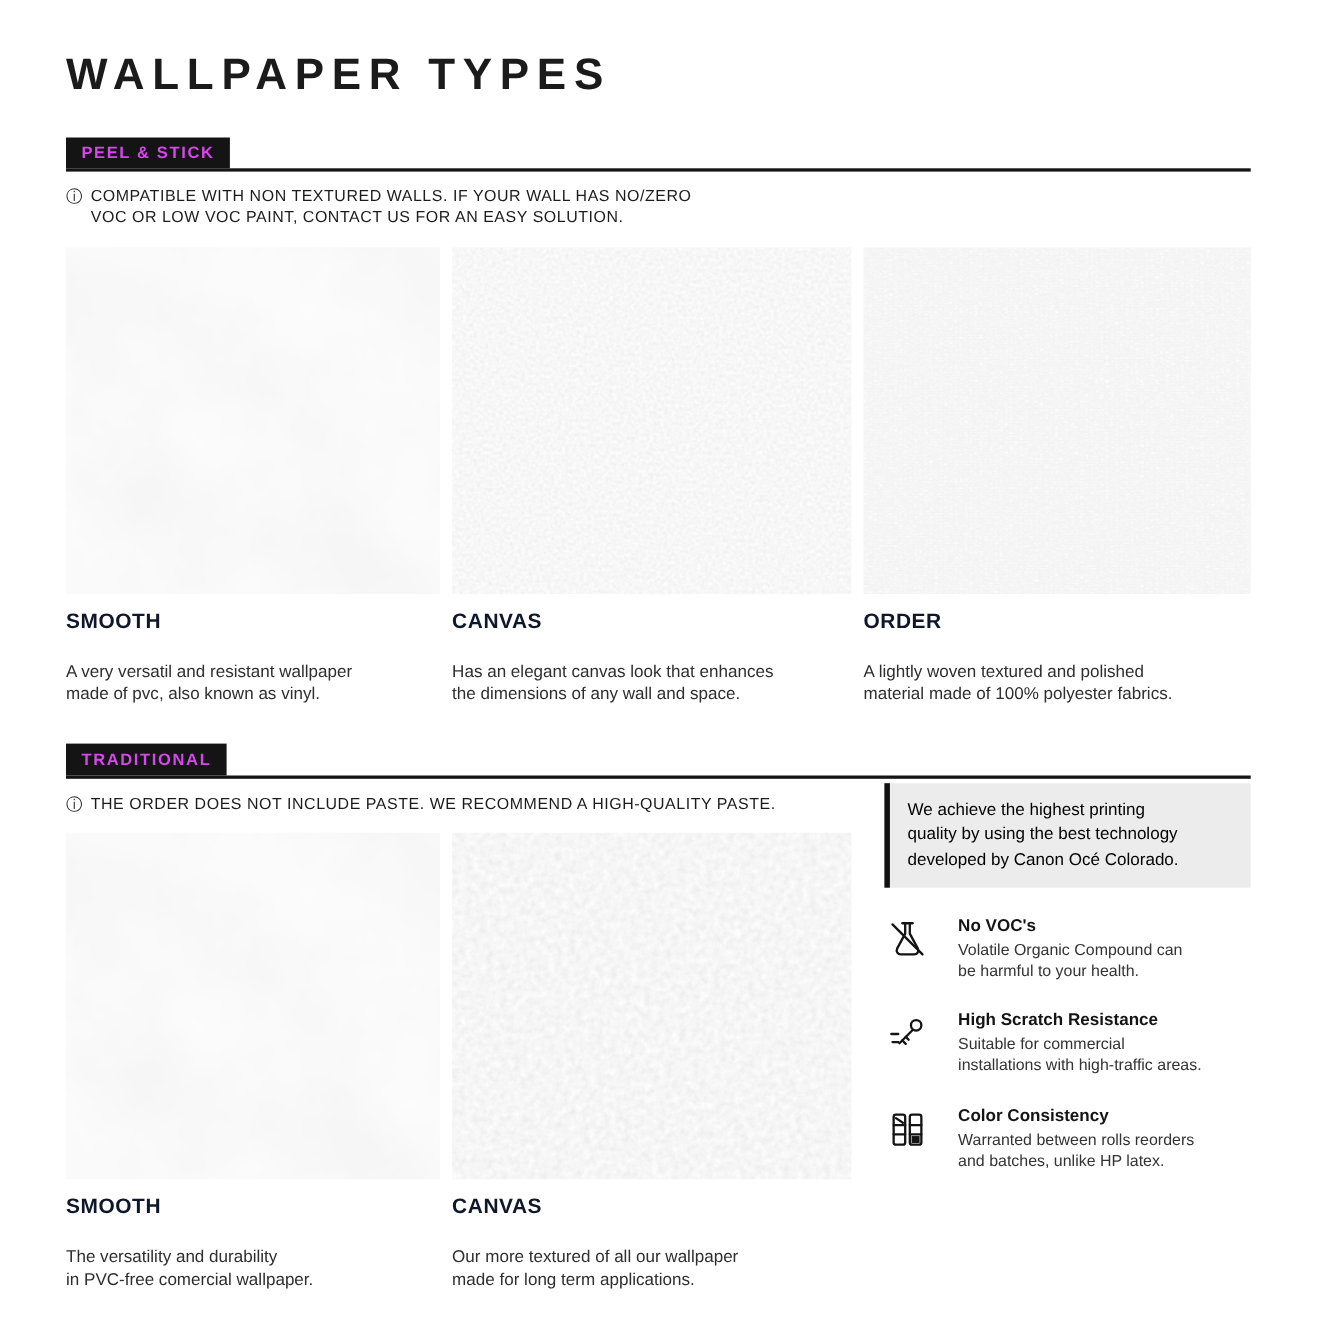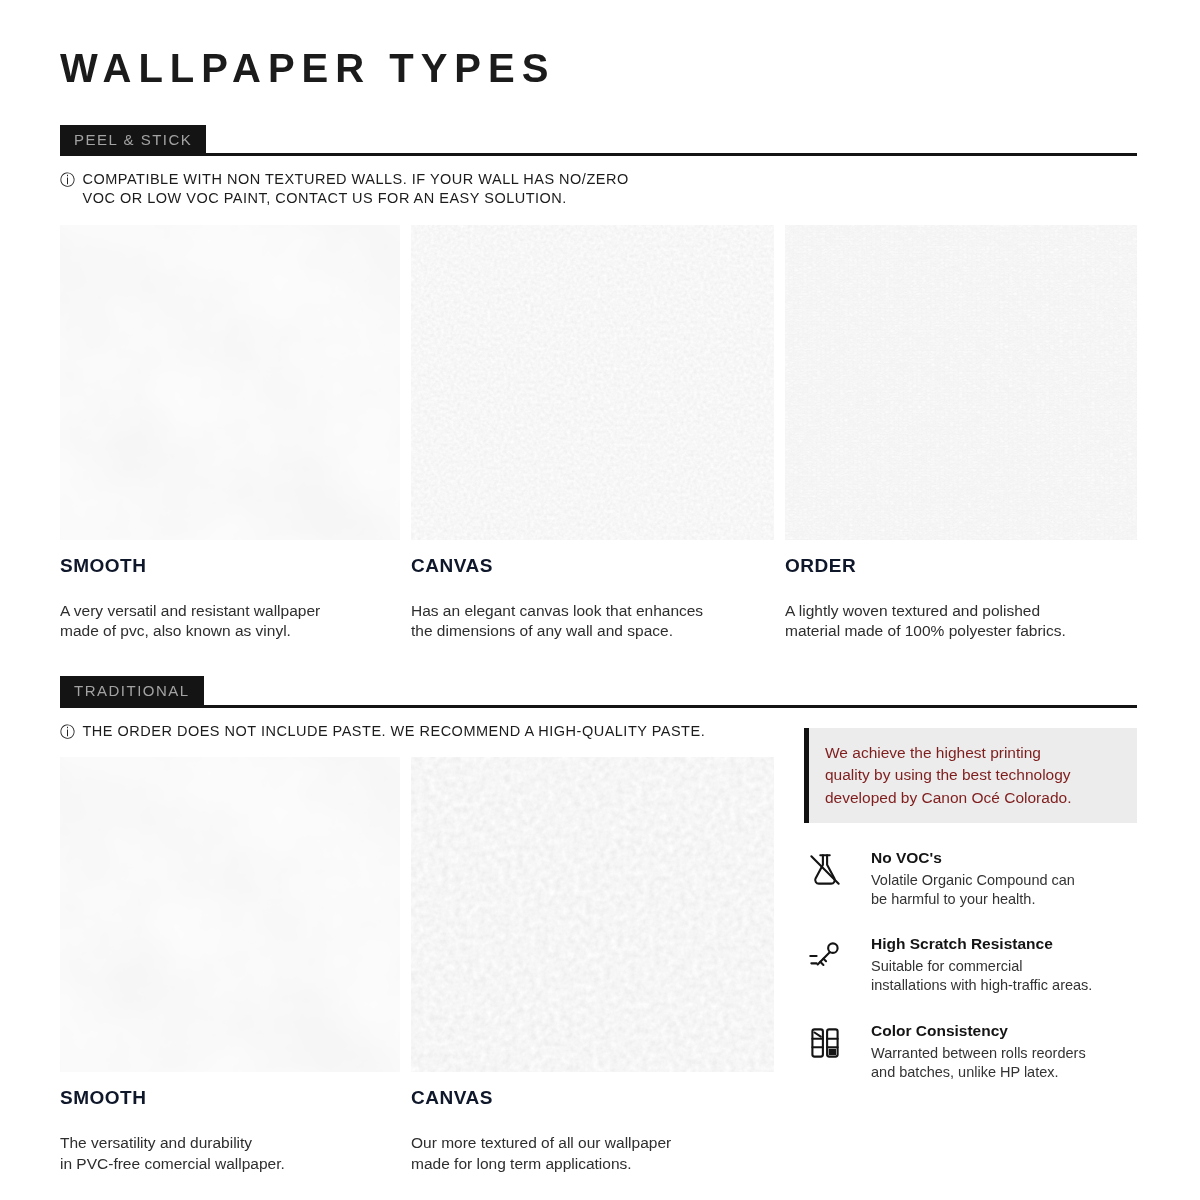--- a/index.html
+++ b/index.html
@@ -13,22 +13,22 @@
   .title {
     margin:46px 0 0 60px; width:880px; text-align:left;
     font-size:40px; font-weight:600; letter-spacing:7px; color:#1b1b1b;
   }
   .section-header {
     margin:34px 63px 0 60px;
     border-bottom:3px solid #141414;
     line-height:0;
   }
   .badge {
-    display:inline-block; background:#141414; color:#a3a3a3;
-    font-size:15px; font-weight:400; letter-spacing:1.5px;
+    display:inline-block; background:#141414; color:#d946ef;
+    font-size:15px; font-weight:700; letter-spacing:1.5px;
     padding:6px 14px 5px 14px; line-height:1.15;
   }
   .note {
     display:flex; gap:7px; margin:14px 63px 0 60px;
     font-size:14.5px; letter-spacing:0.5px; color:#1c1c1c;
   }
   .note-icon { font-size:15px; line-height:1.3; }
   .note-text { white-space:pre-line; line-height:1.32; }
   .swatch-row {
     display:grid; grid-template-columns:340px 363px 352px;
@@ -39,22 +39,22 @@
     column-gap:11px; margin:16px 0 0 0;
   }
   .swatch { width:100%; height:315px; display:block; background:#fafafa; }
   .swatch-label { margin-top:15px; font-size:19px; font-weight:700; letter-spacing:0.5px; color:#0f172a; }
   .swatch-desc { margin-top:24px; font-size:15.5px; color:#2e2e2e; line-height:1.35; white-space:pre-line; }
   .bottom-row { display:flex; margin:0 63px 0 60px; }
   .bottom-left { width:714px; }
   .bottom-left .note { margin-left:0; margin-right:0; }
   .bottom-right { width:333px; margin-left:30px; }
   .quality-box {
-    margin-top:20px; background:#ececec; border-left:5px solid #111111;
-    padding:14px 16px; font-size:15.5px; line-height:1.45; color:#7f1d1d;
+    margin-top:4px; background:#ececec; border-left:5px solid #111111;
+    padding:14px 16px; font-size:15.5px; line-height:1.45; color:#000000;
     white-space:pre-line;
   }
   .feature { display:flex; gap:25px; margin-top:26px; align-items:flex-start; }
   .feature-icon { flex:0 0 42px; width:42px; height:42px; }
   .feature-icon svg { width:42px; height:42px; display:block; }
   .feature-title { font-size:15.5px; font-weight:700; color:#141414; }
   .feature-desc { margin-top:4px; font-size:14.5px; color:#333333; line-height:1.32; white-space:pre-line; }
   .icon-stroke { stroke:#141414; stroke-width:2; fill:none; stroke-linecap:round; stroke-linejoin:round; }
   .hidden-defs { position:absolute; width:0; height:0; }
 </style>

